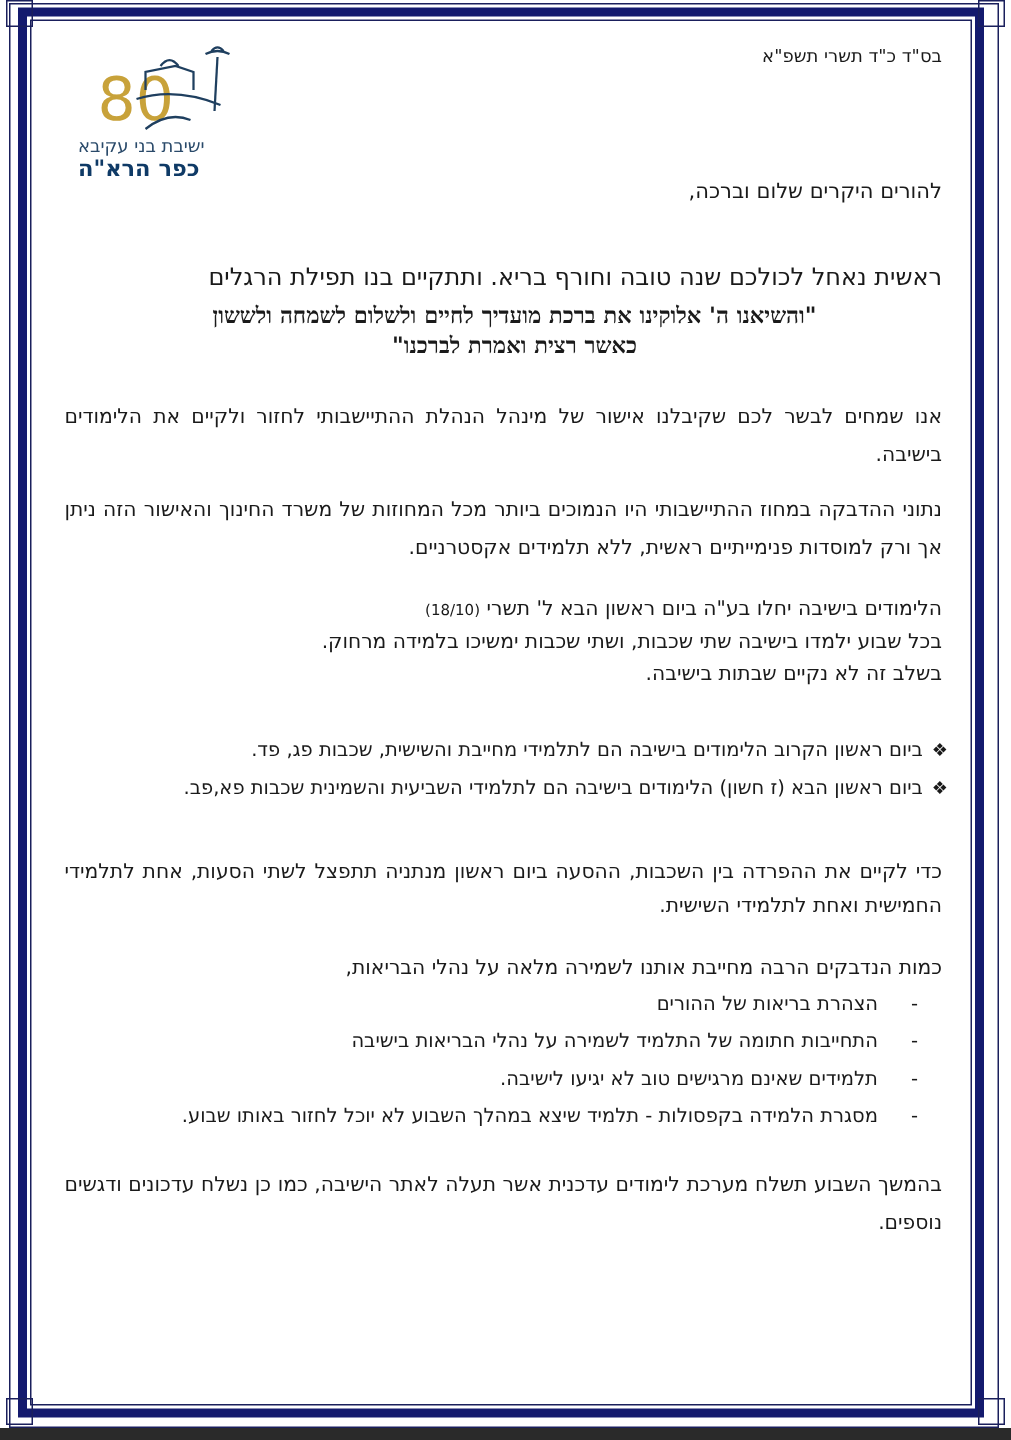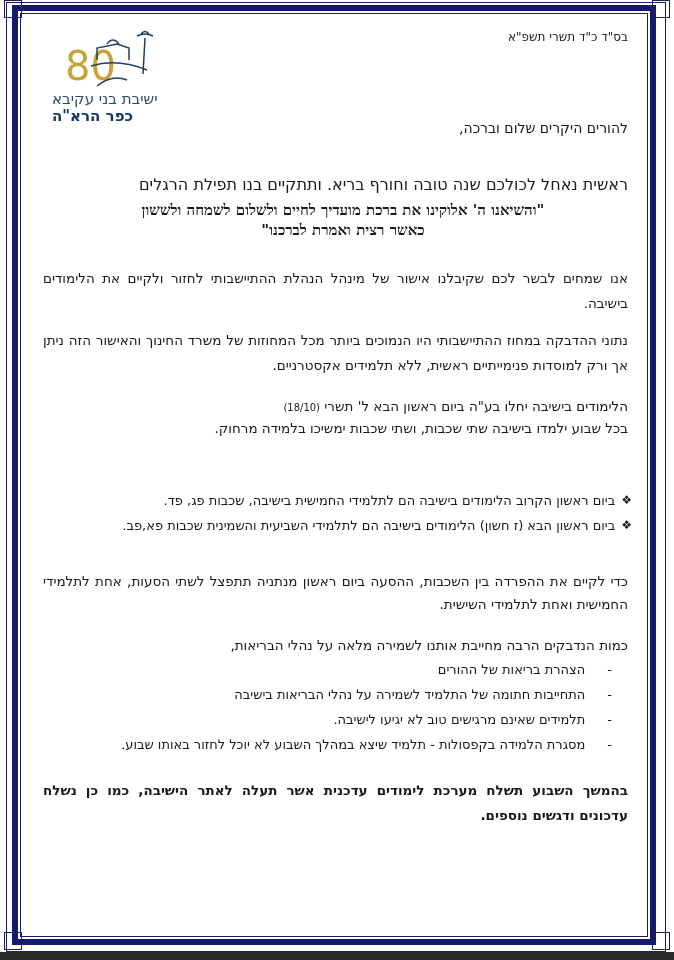--- a/index.html
+++ b/index.html
@@ -34,21 +34,21 @@
       direction: rtl; text-align: right;
     }
     .date {
       position: absolute; right: 10px; top: 10px; font-size: 12px;
     }
     .logo {
       position: absolute; left: 24px; top: 10px; width: 120px; height: 100px;
       direction: ltr; text-align: left;
     }
     .logo svg { display: block; margin: 0 auto; }
-    .logo .l1 { font-size: 15px; color: #2a4a6a; margin-top: -4px; }
+    .logo .l1 { font-size: 12px; color: #2a4a6a; margin-top: -4px; }
     .logo .l2 { font-size: 15px; font-weight: bold; color: #0f3a66; line-height: 16px; }
     .greeting { position: absolute; right: 10px; top: 100px; font-size: 14px; }
     .intro { position: absolute; right: 10px; top: 155px; font-size: 16px; }
     .blessing {
       position: absolute; right: 60px; top: 180px; width: 470px; text-align: center;
       font-family: "DejaVu Serif", "Liberation Serif", serif; font-weight: bold; font-size: 15px; line-height: 20px;
     }
     .para {
       position: absolute; right: 10px; width: 585px; font-size: 13.5px; line-height: 25px; text-align: justify;
     }
@@ -56,21 +56,21 @@
     .p2 { top: 308px; }
     .p3 { top: 376px; line-height: 21px; }
     .p3 .small { font-size: 10px; }
     .bullets { position: absolute; right: 6px; top: 468px; width: 600px; font-size: 13px; line-height: 25px; }
     .bullets .b { display: flex; gap: 6px; }
     .bullets .sym { color: #1a1a1a; font-size: 12px; }
     .p4 { top: 550px; line-height: 23px; }
     .p5 { top: 614px; line-height: 23px; }
     .dash-list { position: absolute; right: 26px; top: 637px; width: 560px; font-size: 13px; line-height: 25px; }
     .dash-list .d { display: flex; gap: 22px; }
-    .p6 { top: 758px; line-height: 25px; font-weight: bold; }
+    .p6 { top: 758px; line-height: 25px; }
     .sign { position: absolute; left: 30px; top: 822px; width: 140px; text-align: center; font-size: 13px; line-height: 18px; }
   </style>
 </head>
 <body>
 
 <div class="frame-outer"></div>
 <div class="frame-main"></div>
 <div class="frame-inner"></div>
 <div class="corner tl"></div>
 <div class="corner tr"></div>
@@ -101,26 +101,27 @@
     <div>"והשיאנו ה' אלוקינו את ברכת מועדיך לחיים ולשלום לשמחה ולששון</div>
     <div>כאשר רצית ואמרת לברכנו"</div>
   </div>
 
   <div class="para p1">אנו שמחים לבשר לכם שקיבלנו אישור של מינהל הנהלת ההתיישבותי לחזור ולקיים את הלימודים בישיבה.</div>
   <div class="para p2">נתוני ההדבקה במחוז ההתיישבותי היו הנמוכים ביותר מכל המחוזות של משרד החינוך והאישור הזה ניתן אך ורק למוסדות פנימייתיים ראשית, ללא תלמידים אקסטרניים.</div>
 
   <div class="para p3">
     <div><span>הלימודים בישיבה יחלו בע"ה ביום ראשון הבא ל' תשרי</span> <span class="small">(18/10)</span></div>
     <div>בכל שבוע ילמדו בישיבה שתי שכבות,  ושתי שכבות ימשיכו בלמידה מרחוק.</div>
+    <div>בשלב זה לא נקיים שבתות בישיבה.</div>
   </div>
 
   <div class="bullets">
     <div class="b">
       <span class="sym">❖</span>
-      <span>ביום ראשון הקרוב הלימודים בישיבה הם לתלמידי החמישית בישיבה, שכבות פג, פד.</span>
+      <span>ביום ראשון הקרוב הלימודים בישיבה הם לתלמידי מחייבת והשישית, שכבות פג, פד.</span>
     </div>
     <div class="b">
       <span class="sym">❖</span>
       <span>ביום ראשון הבא (ז חשון) הלימודים בישיבה הם לתלמידי השביעית והשמינית שכבות פא,פב.</span>
     </div>
   </div>
 
   <div class="para p4">כדי לקיים את ההפרדה בין השכבות, ההסעה ביום ראשון מנתניה תתפצל לשתי הסעות, אחת לתלמידי החמישית ואחת לתלמידי השישית.</div>
   <div class="para p5">כמות הנדבקים הרבה מחייבת אותנו לשמירה מלאה על נהלי הבריאות,</div>
 

